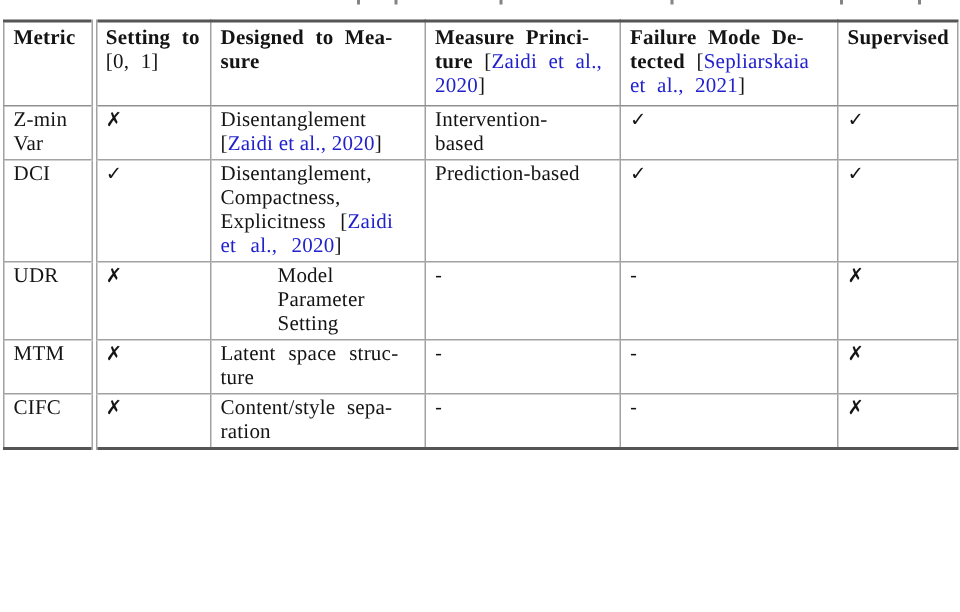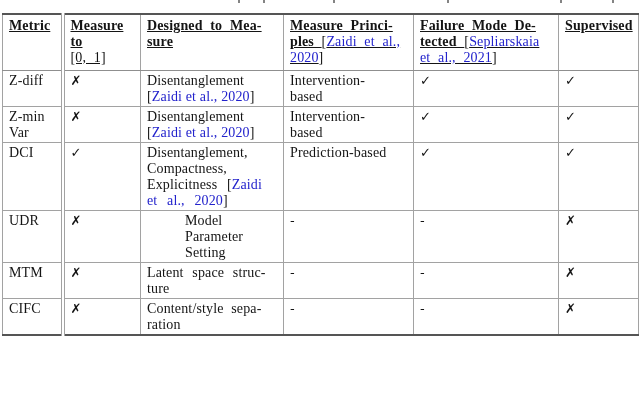--- a/index.html
+++ b/index.html
@@ -55,21 +55,20 @@
   }
   th:first-child, td:first-child {
     border-right: 4px double var(--rule, #a2a2a2);
   }
   thead th {
     font-weight: bold;
     border-bottom: 1px solid var(--rule2, #8f8f8f);
     word-spacing: 4px;
     padding-top: 3px;
     height: 51px;
-    text-decoration: underline;
   }
   thead th .seg.plain, thead th .seg.cite { font-weight: normal; text-align: center; }
   tbody tr { height: 32px; }
   tbody tr[data-row="dci"] { height: 64px; }
   .seg.cite {
     color: var(--cite, #2222cc);
     cursor: pointer;
   }
   .mark {
     font-family: "DejaVu Sans", sans-serif;
@@ -101,44 +100,34 @@
           <col style="width: 60px;">
           <col style="width: 78px;">
           <col style="width: 143px;">
           <col style="width: 130px;">
           <col style="width: 145px;">
           <col style="width: 80px;">
         </colgroup>
       <thead>
         <tr>
             <th><span class="seg bold">Metric</span></th>
-            <th><span class="seg bold">Measure to
+            <th><span class="seg bold">Setting to
 </span><span class="seg plain">[0, 1]</span></th>
             <th><span class="seg bold">Designed to Mea-
 sure</span></th>
             <th><span class="seg bold">Measure Princi-
-ples </span><span class="seg plain">[</span><span class="seg cite">Zaidi et al.,
+ture </span><span class="seg plain">[</span><span class="seg cite">Zaidi et al.,
 2020</span><span class="seg plain">]</span></th>
             <th><span class="seg bold">Failure Mode De-
 tected </span><span class="seg plain">[</span><span class="seg cite">Sepliarskaia
 et al., 2021</span><span class="seg plain">]</span></th>
             <th><span class="seg bold">Supervised</span></th>
           </tr>
       </thead>
       <tbody>
-          <tr data-row="z-diff">
-            <td><span class="seg plain">Z-diff</span></td>
-            <td><span class="mark">✗</span></td>
-            <td><span class="seg plain">Disentanglement
-</span><span class="seg plain">[</span><span class="seg cite">Zaidi et al., 2020</span><span class="seg plain">]</span></td>
-            <td><span class="seg plain">Intervention-
-based</span></td>
-            <td><span class="mark">✓</span></td>
-            <td><span class="mark">✓</span></td>
-          </tr>
           <tr data-row="z-min-var">
             <td><span class="seg plain">Z-min Var</span></td>
             <td><span class="mark">✗</span></td>
             <td><span class="seg plain">Disentanglement
 </span><span class="seg plain">[</span><span class="seg cite">Zaidi et al., 2020</span><span class="seg plain">]</span></td>
             <td><span class="seg plain">Intervention-
 based</span></td>
             <td><span class="mark">✓</span></td>
             <td><span class="mark">✓</span></td>
           </tr>

